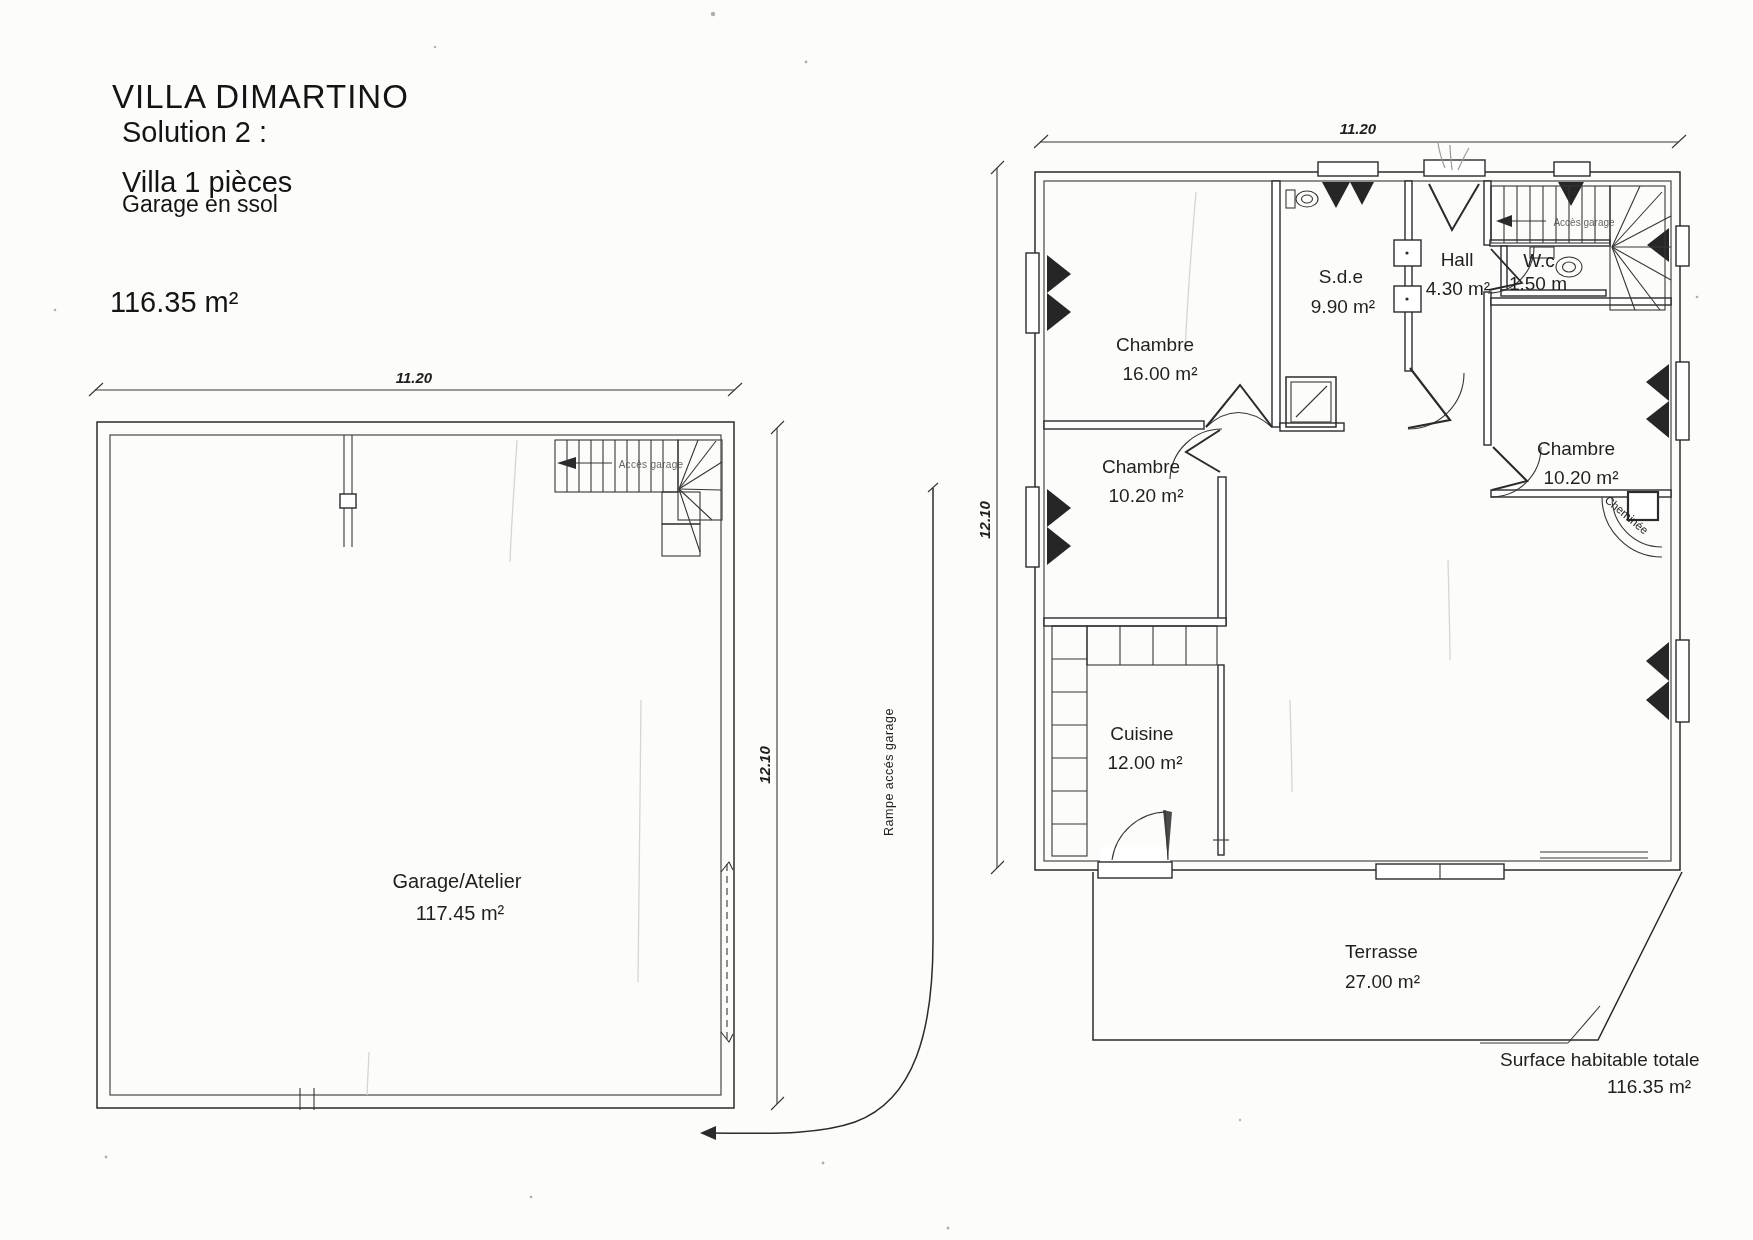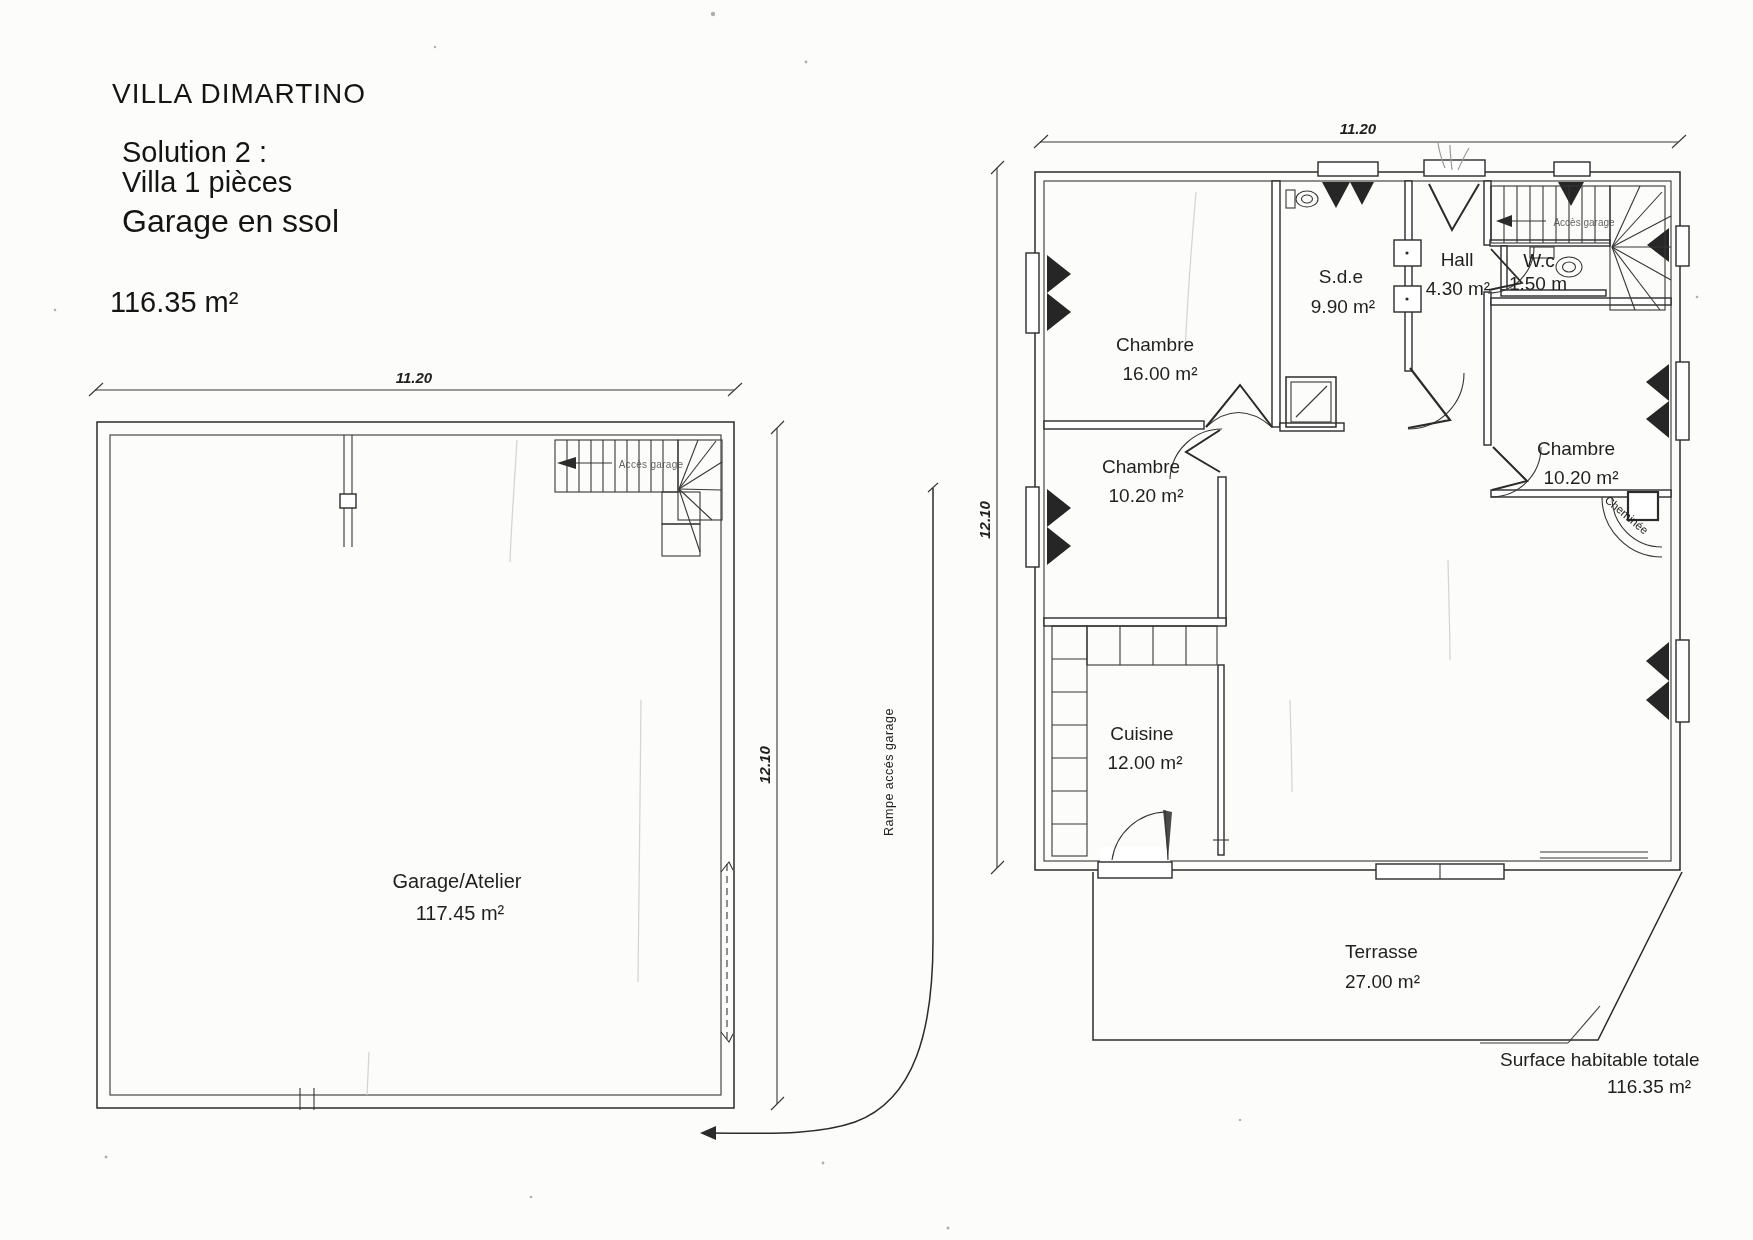--- a/index.html
+++ b/index.html
@@ -2,24 +2,24 @@
 <html><head>
 <meta charset="utf-8">
 <style>
   html,body{margin:0;padding:0;background:#e8e8e6;}
   .page{
     position:relative;width:1753px;height:1240px;background:#fcfcfa;
     font-family:"Liberation Sans","DejaVu Sans",sans-serif;color:#161616;
     overflow:hidden;
   }
   .hline{position:absolute;white-space:nowrap;color:#141414;}
-  .t-title{left:112px;top:78px;font-size:28px;letter-spacing:1px;}
-  .t-sol{left:122px;top:136px;font-size:29px;}
+  .t-title{left:112px;top:78px;font-size:33px;letter-spacing:1px;}
+  .t-sol{left:122px;top:116px;font-size:29px;}
   .t-villa{left:122px;top:166px;font-size:29px;}
-  .t-gar{left:122px;top:203px;font-size:32px;}
+  .t-gar{left:122px;top:191px;font-size:23px;}
   .t-surf{left:110px;top:249px;font-size:29px;}
   .t-surfv{left:110px;top:286px;font-size:29px;}
   svg text{fill:#1f1f1f;font-family:"Liberation Sans","DejaVu Sans",sans-serif;}
   .ink{stroke:#2b2b2b;fill:none;stroke-width:1.5;}
   .ink-thin{stroke:#363636;fill:none;stroke-width:1.1;}
   .wall{fill:#ffffff;stroke:#2b2b2b;stroke-width:1.4;}
   .dim-t{font-size:15px;font-style:italic;font-weight:700;}
   .room-t{font-size:20px;}
   .room-t2{font-size:19px;}
   .small-t{font-size:10px;fill:#4a4a4a;}

